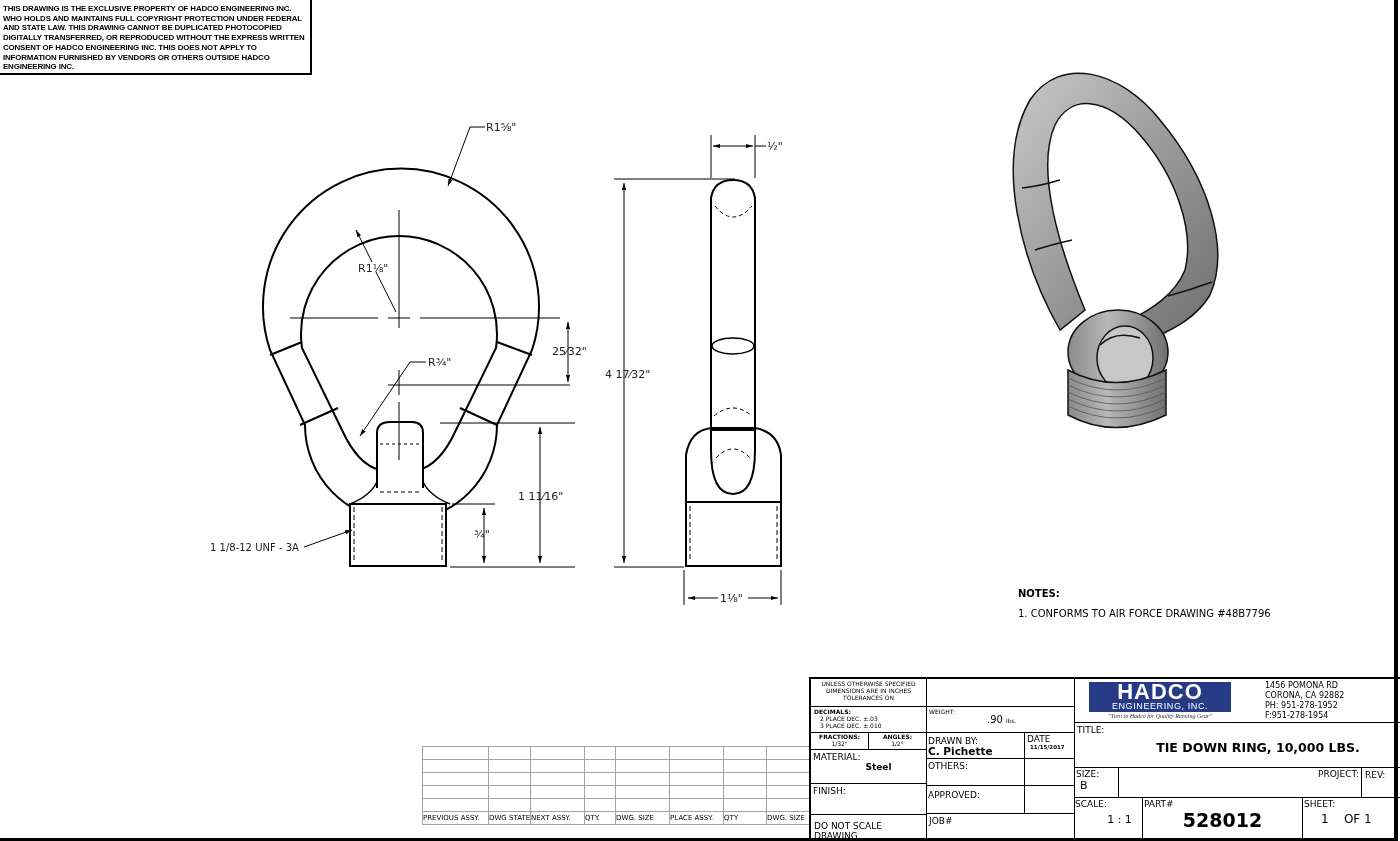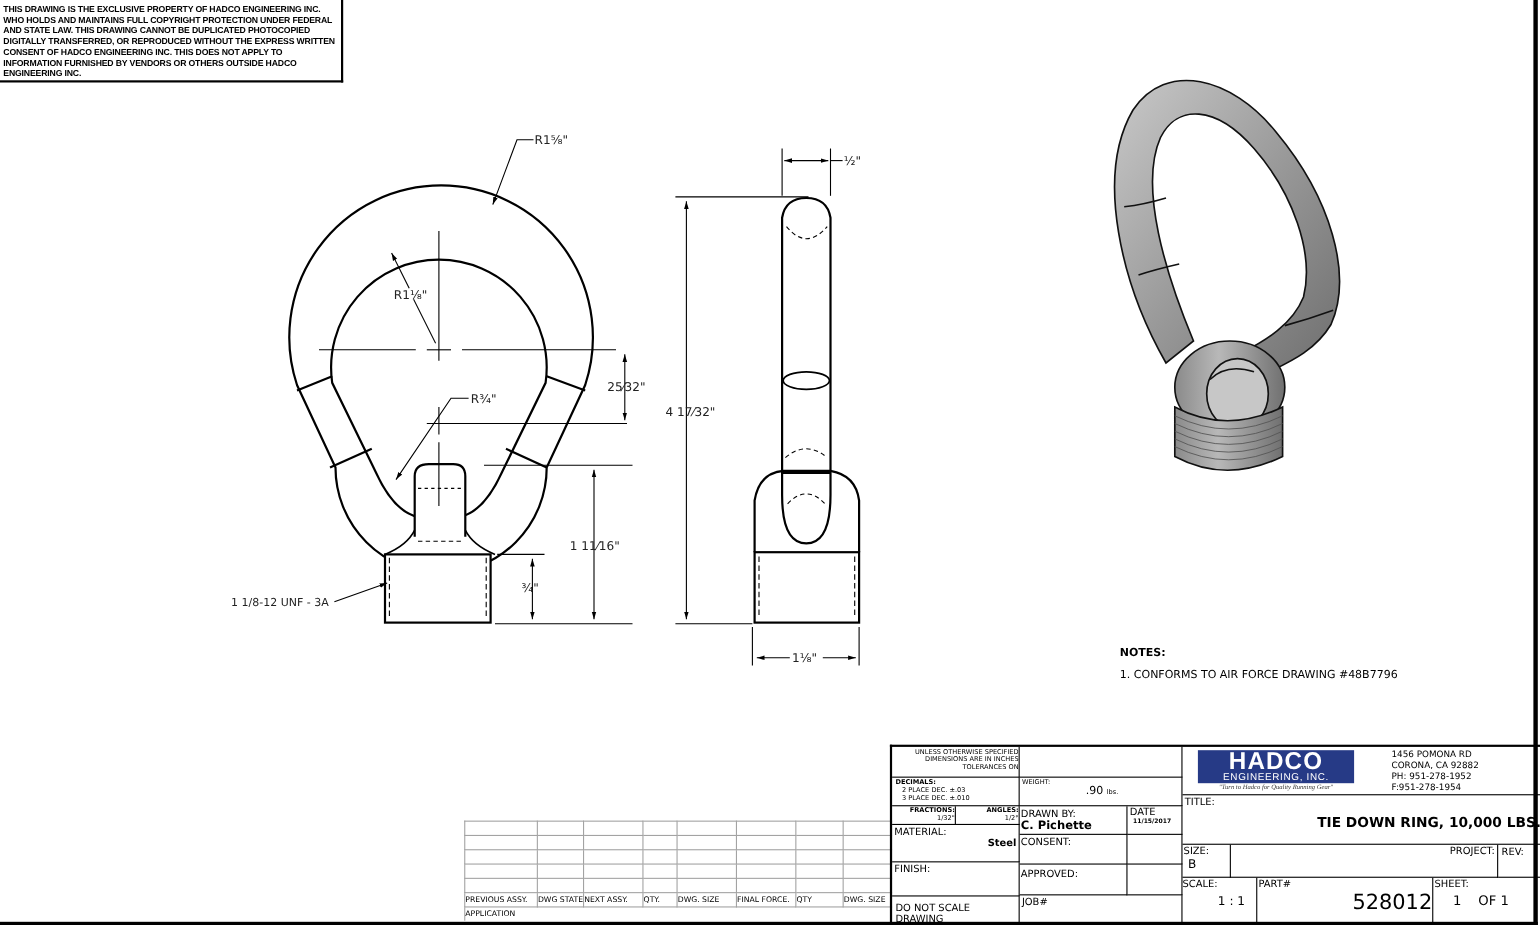--- a/index.html
+++ b/index.html
@@ -19,21 +19,21 @@
   .app-table { position: absolute; left: 422px; top: 746px; border-collapse: collapse; font-family: "DejaVu Sans", sans-serif; }
   .app-table td { border: 1px solid #a3a3a3; height: 12px; padding: 0; font-size: 7px; text-align: left; white-space: nowrap; }
   .app-table tr.hdr td { height: 12px; }
   .app-table tr.app td { height: 12px; border-bottom: none; }
 
   
   .tb { position: absolute; left: 809px; top: 677px; width: 591px; height: 164px; border-top: 2px solid #000; border-left: 2px solid #000; box-sizing: border-box; font-family: "DejaVu Sans", sans-serif; }
   .cell { position: absolute; border-right: 1px solid #000; border-bottom: 1px solid #000; box-sizing: border-box; overflow: hidden; }
   .t6 { font-size: 6px; line-height: 7px; }
   .t9 { font-size: 9px; line-height: 10px; }
-  .center { text-align: right; }
+  .center { text-align: center; }
   .bold { font-weight: bold; }
   .logo { position: absolute; left: 14px; top: 3px; width: 142px; height: 30px; background: #263a86; color: #fff; text-align: center; }
   .logo .big { font-family: "Liberation Sans", sans-serif; font-weight: bold; font-size: 22px; line-height: 20px; letter-spacing: 1px; }
   .logo .small { font-family: "Liberation Sans", sans-serif; font-size: 9px; line-height: 9px; letter-spacing: 0.6px; }
   .tagline { position: absolute; left: 14px; top: 34px; width: 142px; text-align: center; font-family: "Liberation Serif", serif; font-style: italic; font-size: 6px; color: #333; }
   .addr { position: absolute; left: 190px; top: 2px; font-family: "DejaVu Sans", sans-serif; font-size: 8px; line-height: 10px; }
 </style>
 </head>
 <body>
 
@@ -237,27 +237,24 @@
           <td></td>
           <td></td>
           <td></td>
         </tr>
     <tr class="hdr">
       <td>PREVIOUS ASSY.</td>
       <td>DWG STATE</td>
       <td>NEXT ASSY.</td>
       <td>QTY.</td>
       <td>DWG. SIZE</td>
-      <td>FINAL FORCE.</td>
+      <td>PLACE ASSY.</td>
       <td>QTY</td>
       <td>DWG. SIZE</td>
     </tr>
-    <tr class="app">
-          <td colspan="8">APPLICATION</td>
-        </tr>
   </tbody>
     </table>
 
   <div class="tb">
 
     <div class="cell t6 center" style="left:0;top:0;width:116px;height:28px;padding-top:1px;">UNLESS OTHERWISE SPECIFIED DIMENSIONS ARE IN INCHES TOLERANCES ON</div>
     <div class="cell t6" style="left:0;top:28px;width:116px;height:26px;padding:1px 3px;">
       <div class="bold">DECIMALS:</div>
       <div style="padding-left:6px">2 PLACE DEC. ±.03</div>
       <div style="padding-left:6px">3 PLACE DEC. ±.010</div>
@@ -286,21 +283,21 @@
       </div>
     </div>
     <div class="cell" style="left:116px;top:54px;width:98px;height:26px;">
       <div class="t9" style="padding:3px 1px 0;">DRAWN BY:</div>
       <div class="bold" style="font-size:10.5px;line-height:11px;padding-left:1px;">C. Pichette</div>
     </div>
     <div class="cell" style="left:214px;top:54px;width:50px;height:26px;">
       <div class="t9" style="padding:1px 2px 0;">DATE</div>
       <div class="bold" style="font-size:5.5px;padding-left:5px;">11/15/2017</div>
     </div>
-    <div class="cell t9" style="left:116px;top:80px;width:98px;height:27px;padding:2px 1px;">CONSENT:</div>
+    <div class="cell t9" style="left:116px;top:80px;width:98px;height:27px;padding:2px 1px;">OTHERS:</div>
     <div class="cell" style="left:214px;top:80px;width:50px;height:27px;"></div>
     <div class="cell t9" style="left:116px;top:107px;width:98px;height:28px;padding:4px 1px;">APPROVED:</div>
     <div class="cell" style="left:214px;top:107px;width:50px;height:28px;"></div>
     <div class="cell t9" style="left:116px;top:135px;width:148px;height:29px;padding:2px 2px;">JOB#</div>
 
     <div class="cell" style="left:264px;top:0;width:327px;height:44px;">
       <div class="logo">
         <div class="big">HADCO</div>
         <div class="small">ENGINEERING, INC.</div>
       </div>
@@ -321,20 +318,20 @@
       <div style="font-size:11px;padding-left:5px;">B</div>
     </div>
     <div class="cell t9" style="left:308px;top:89px;width:243px;height:30px;padding:1px 2px;text-align:right;">PROJECT:</div>
     <div class="cell t9" style="left:551px;top:89px;width:40px;height:30px;padding:2px 3px;">REV:</div>
     <div class="cell" style="left:264px;top:119px;width:68px;height:45px;">
       <div class="t9" style="padding:1px 0 0;">SCALE:</div>
       <div style="font-size:11px;padding:4px 0 0 22px;text-align:center;">1 : 1</div>
     </div>
     <div class="cell" style="left:332px;top:119px;width:160px;height:45px;">
       <div class="t9" style="padding:1px 1px 0;">PART#</div>
-      <div class="center" style="font-size:19px;line-height:20px;margin-top:1px;">528012</div>
+      <div class="center" style="font-size:19px;line-height:20px;margin-top:1px;font-weight:bold;">528012</div>
     </div>
     <div class="cell" style="left:492px;top:119px;width:99px;height:45px;">
       <div class="t9" style="padding:1px 1px 0;">SHEET:</div>
       <div style="font-size:12px;padding:3px 0 0 18px;white-space:pre;">1    OF 1</div>
     </div>
   </div>
 </div>
 
 </body></html>

